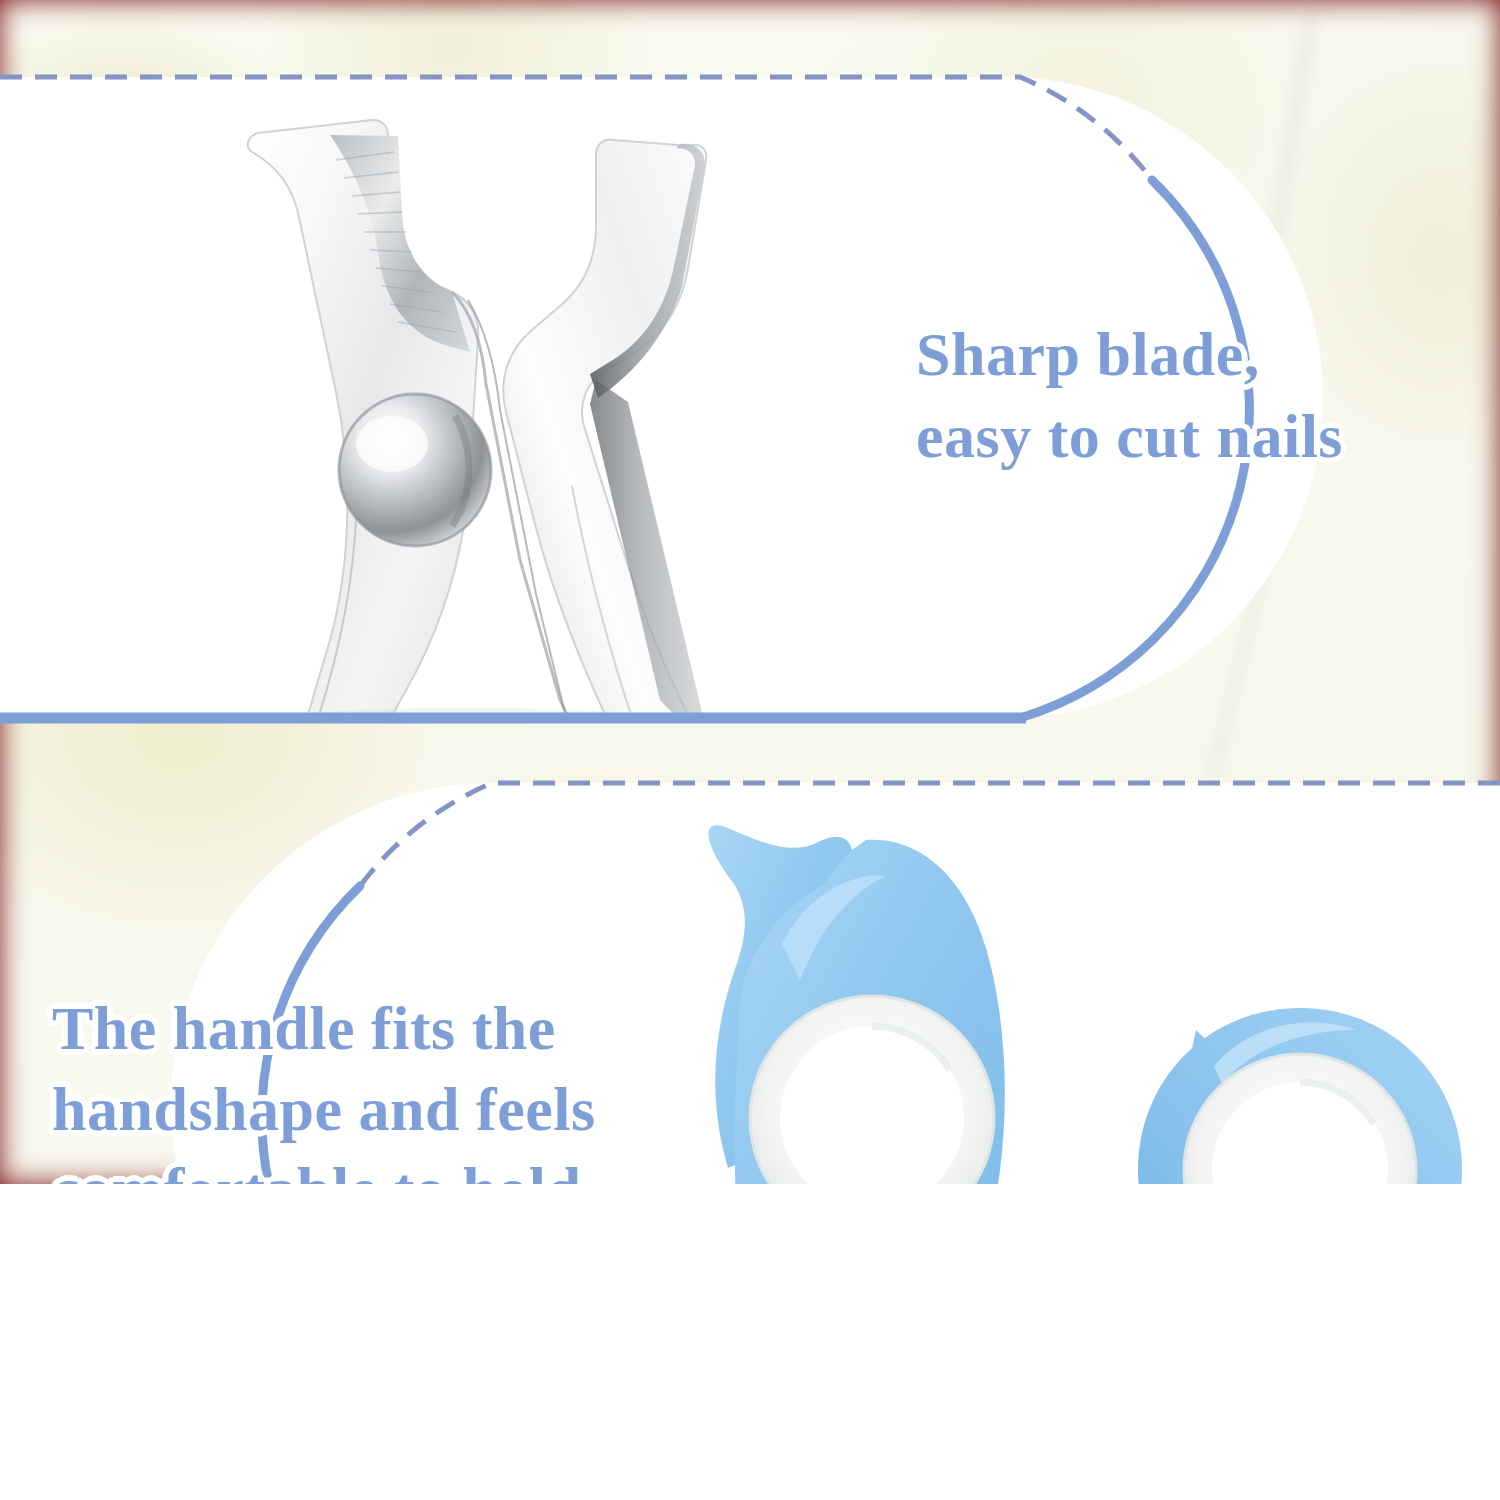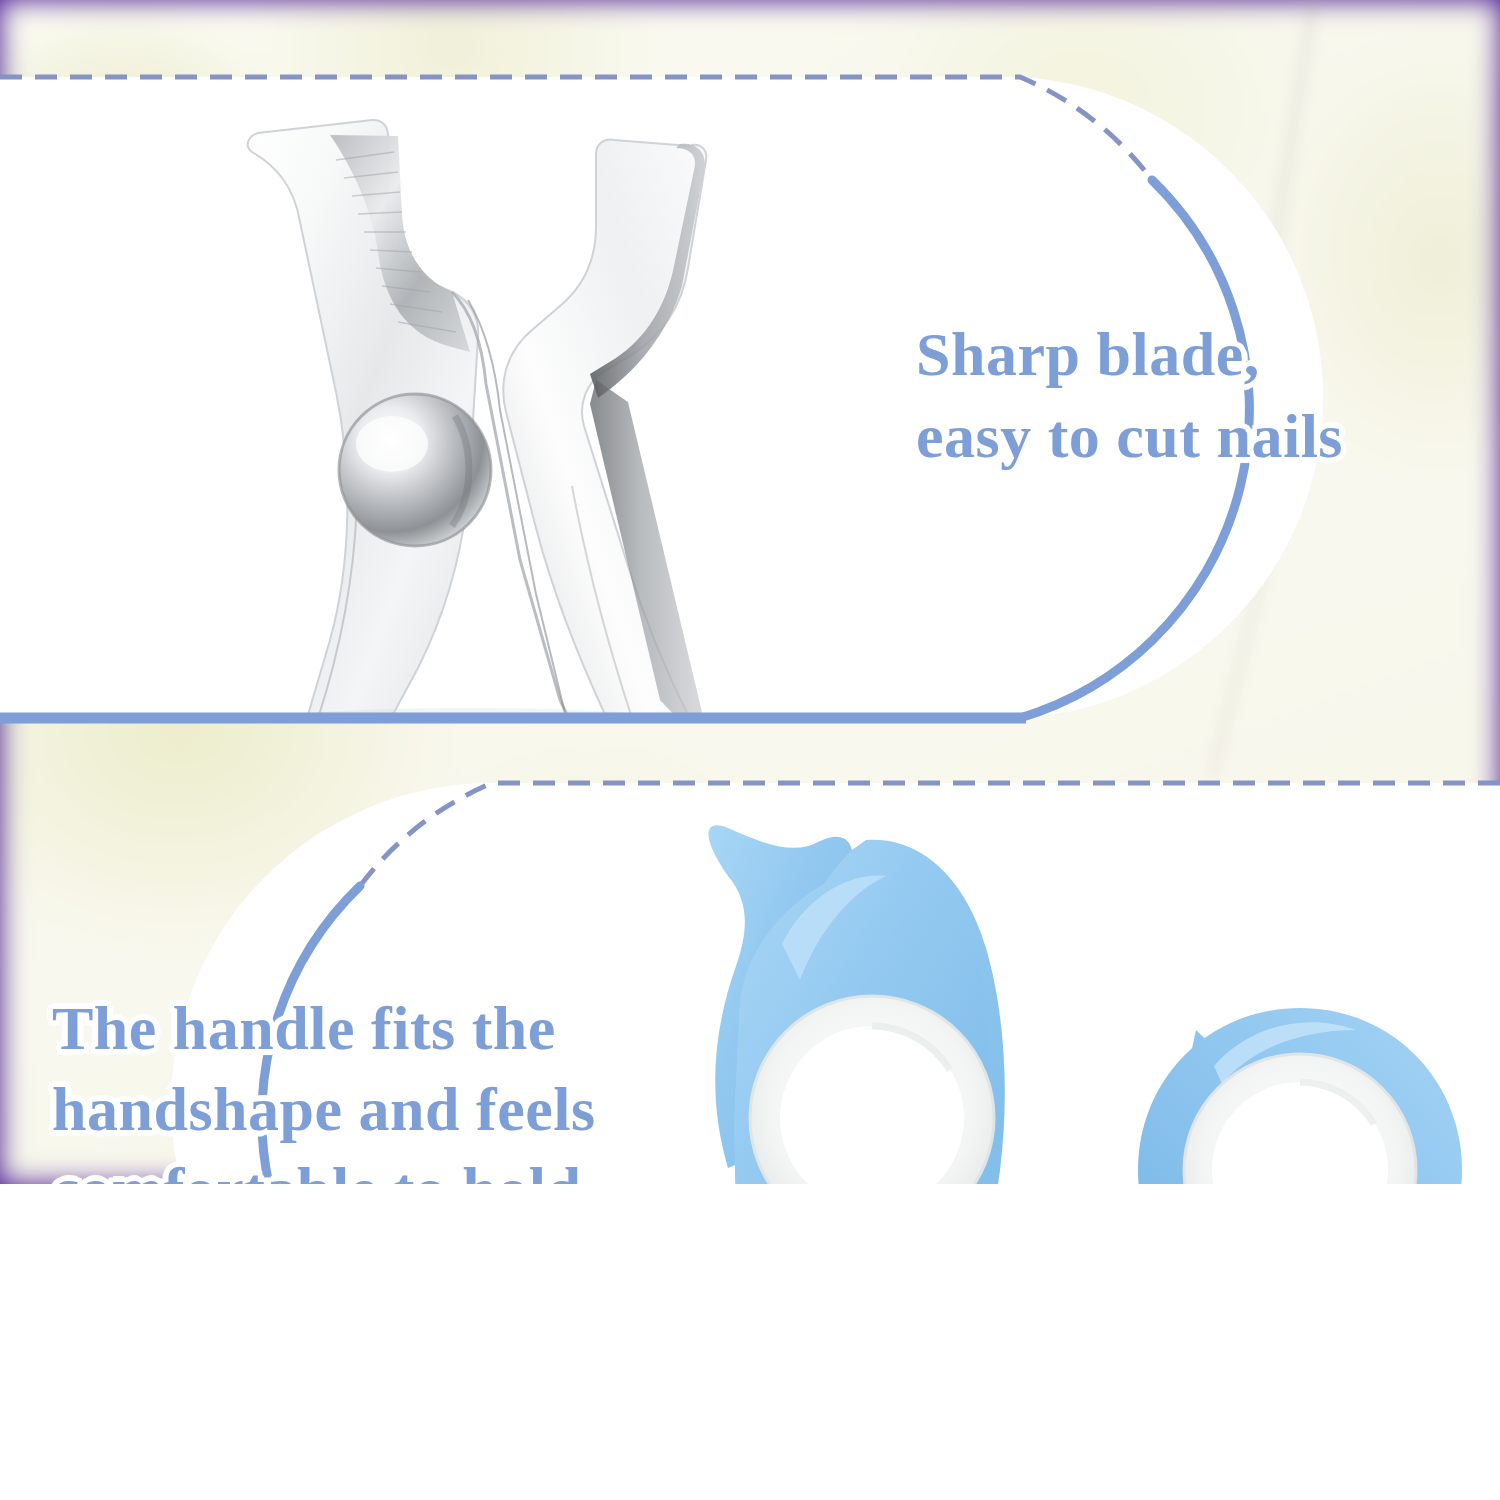--- a/index.html
+++ b/index.html
@@ -9,21 +9,21 @@
     height: 1500px;
     overflow: hidden;
     font-family: "Liberation Serif", serif;
   }
 
   #stage {
     position: relative;
     width: 1500px;
     height: 1184px;
     overflow: hidden;
-    background: #4c1d95;
+    background: #7f1d1d;
   }
 
   
   .bg-photo {
     position: absolute;
     inset: 0;
     background:
       radial-gradient(ellipse 260px 200px at 8% 12%, rgba(226,226,186,0.75), rgba(226,226,186,0) 70%),
       radial-gradient(ellipse 300px 240px at 30% 4%,  rgba(236,236,206,0.70), rgba(236,236,206,0) 70%),
       radial-gradient(ellipse 320px 260px at 72% 8%,  rgba(240,240,212,0.60), rgba(240,240,212,0) 70%),

